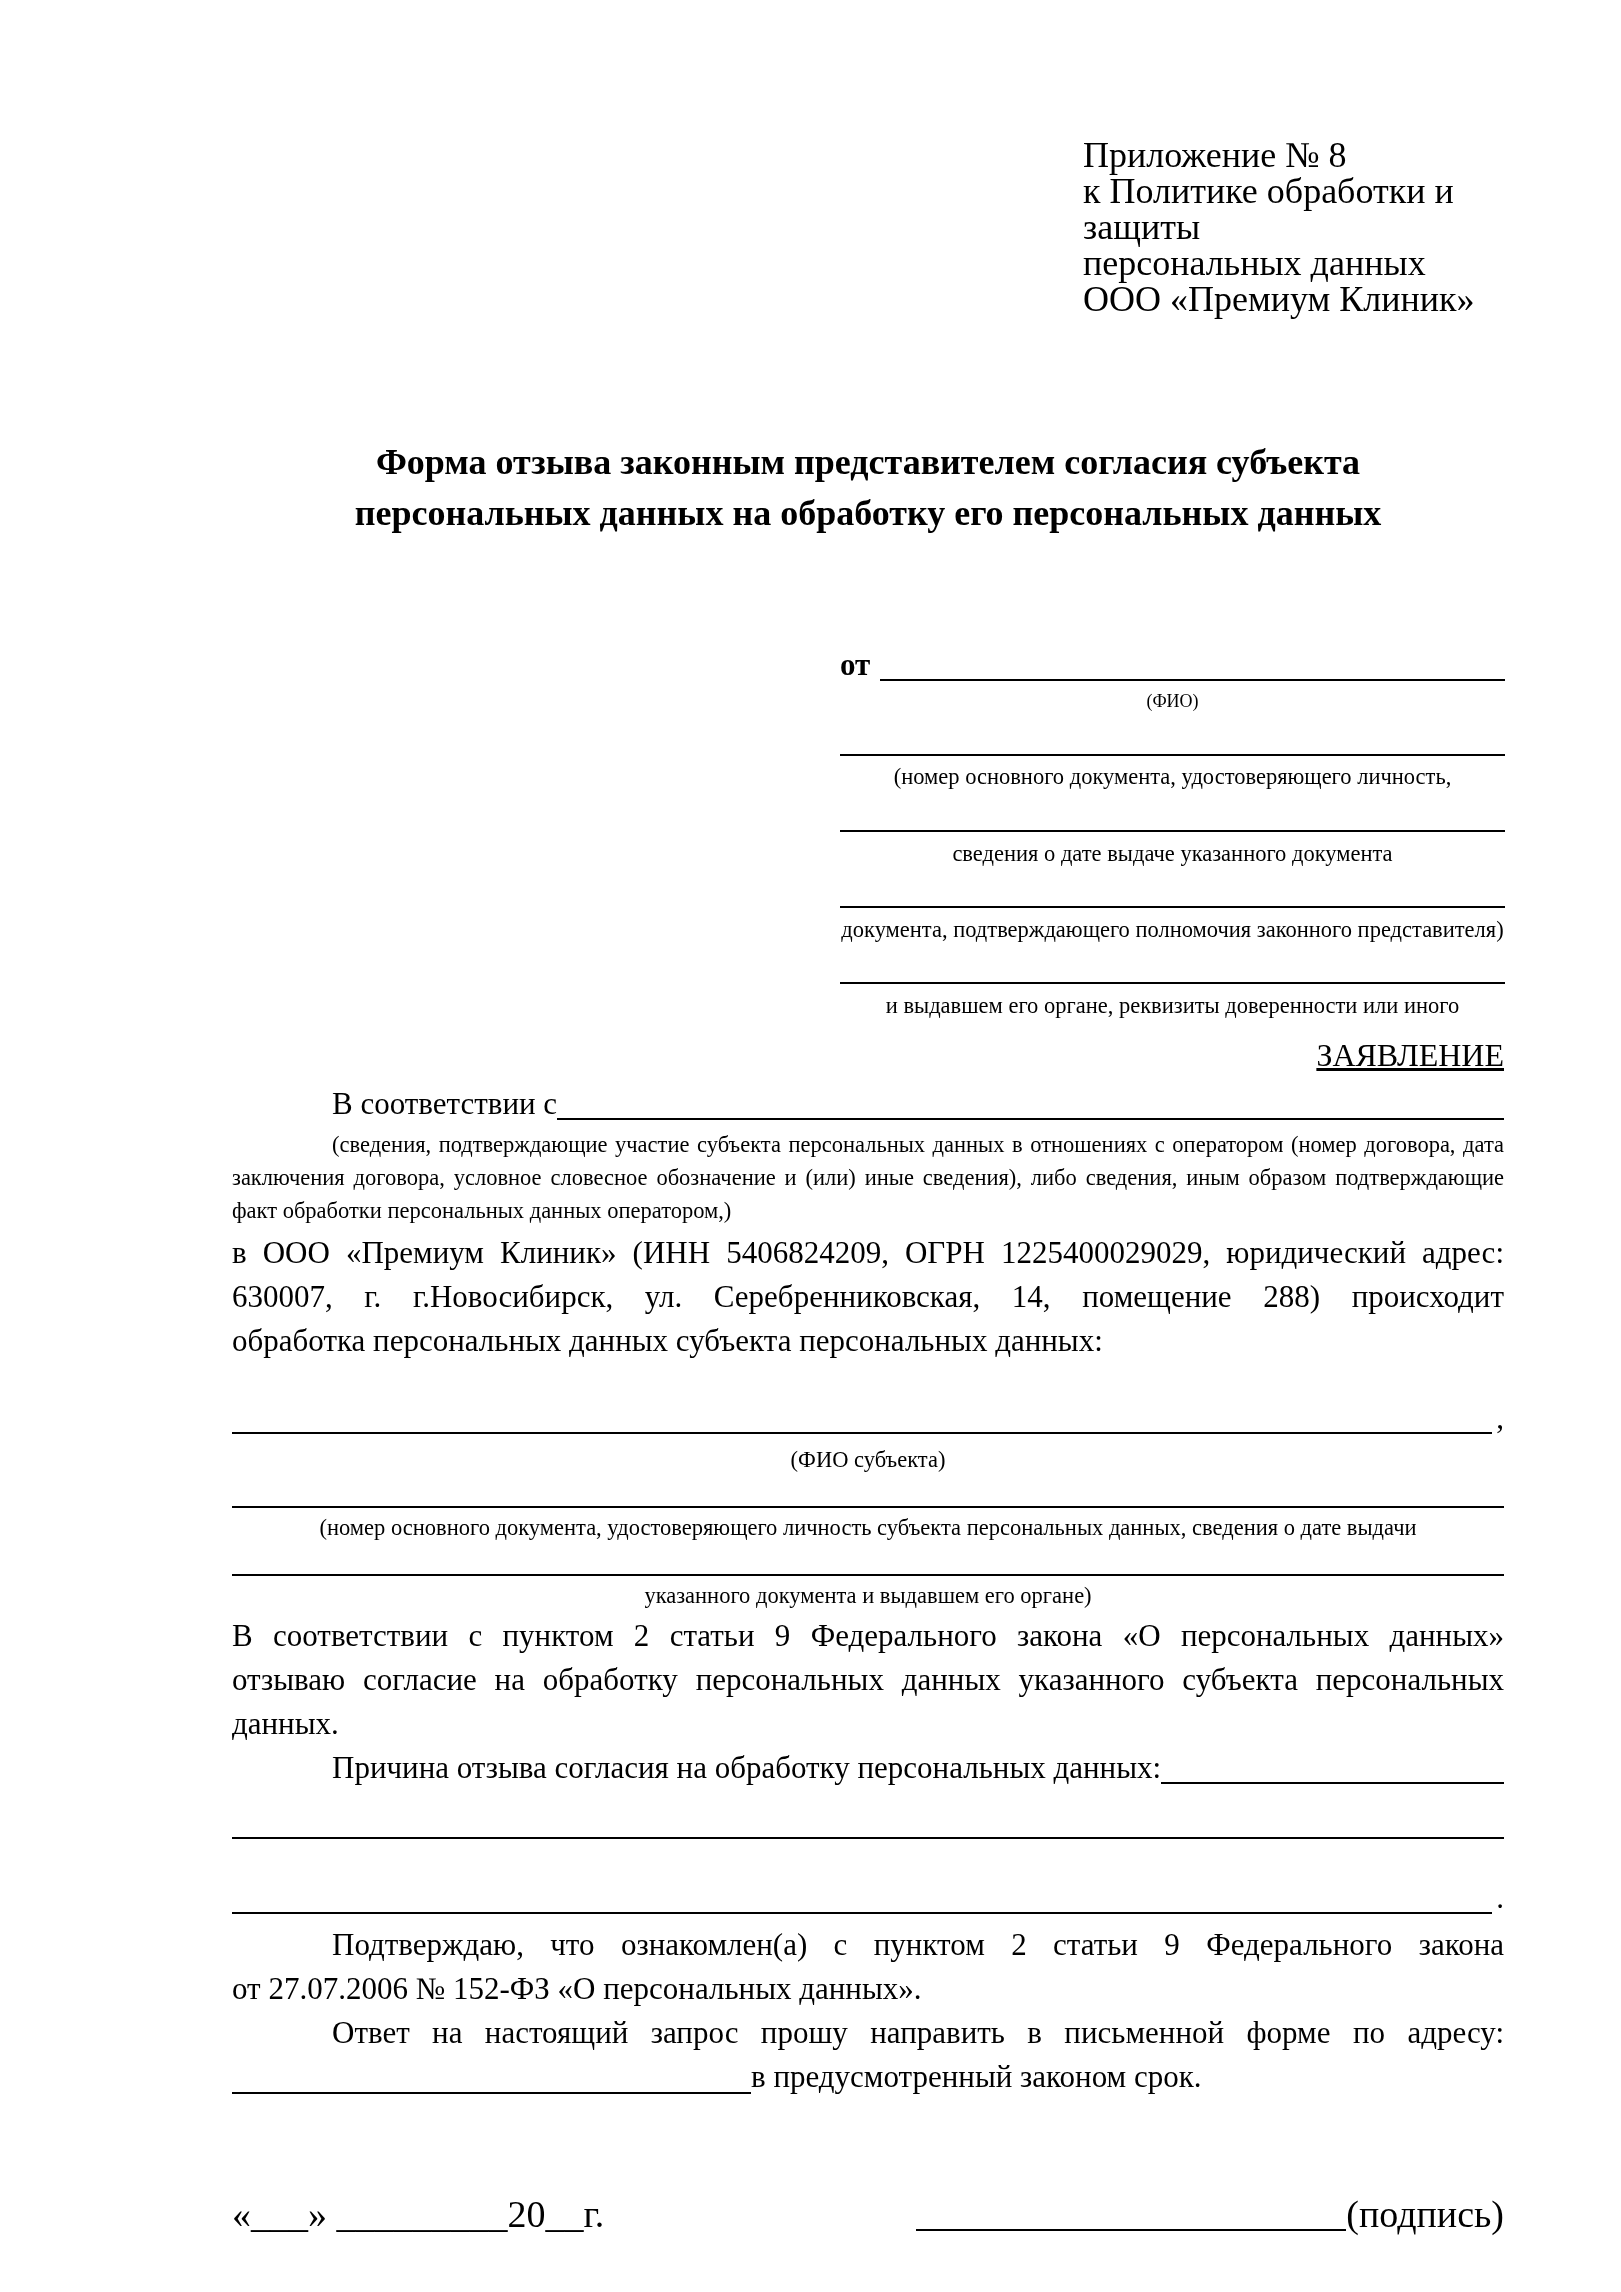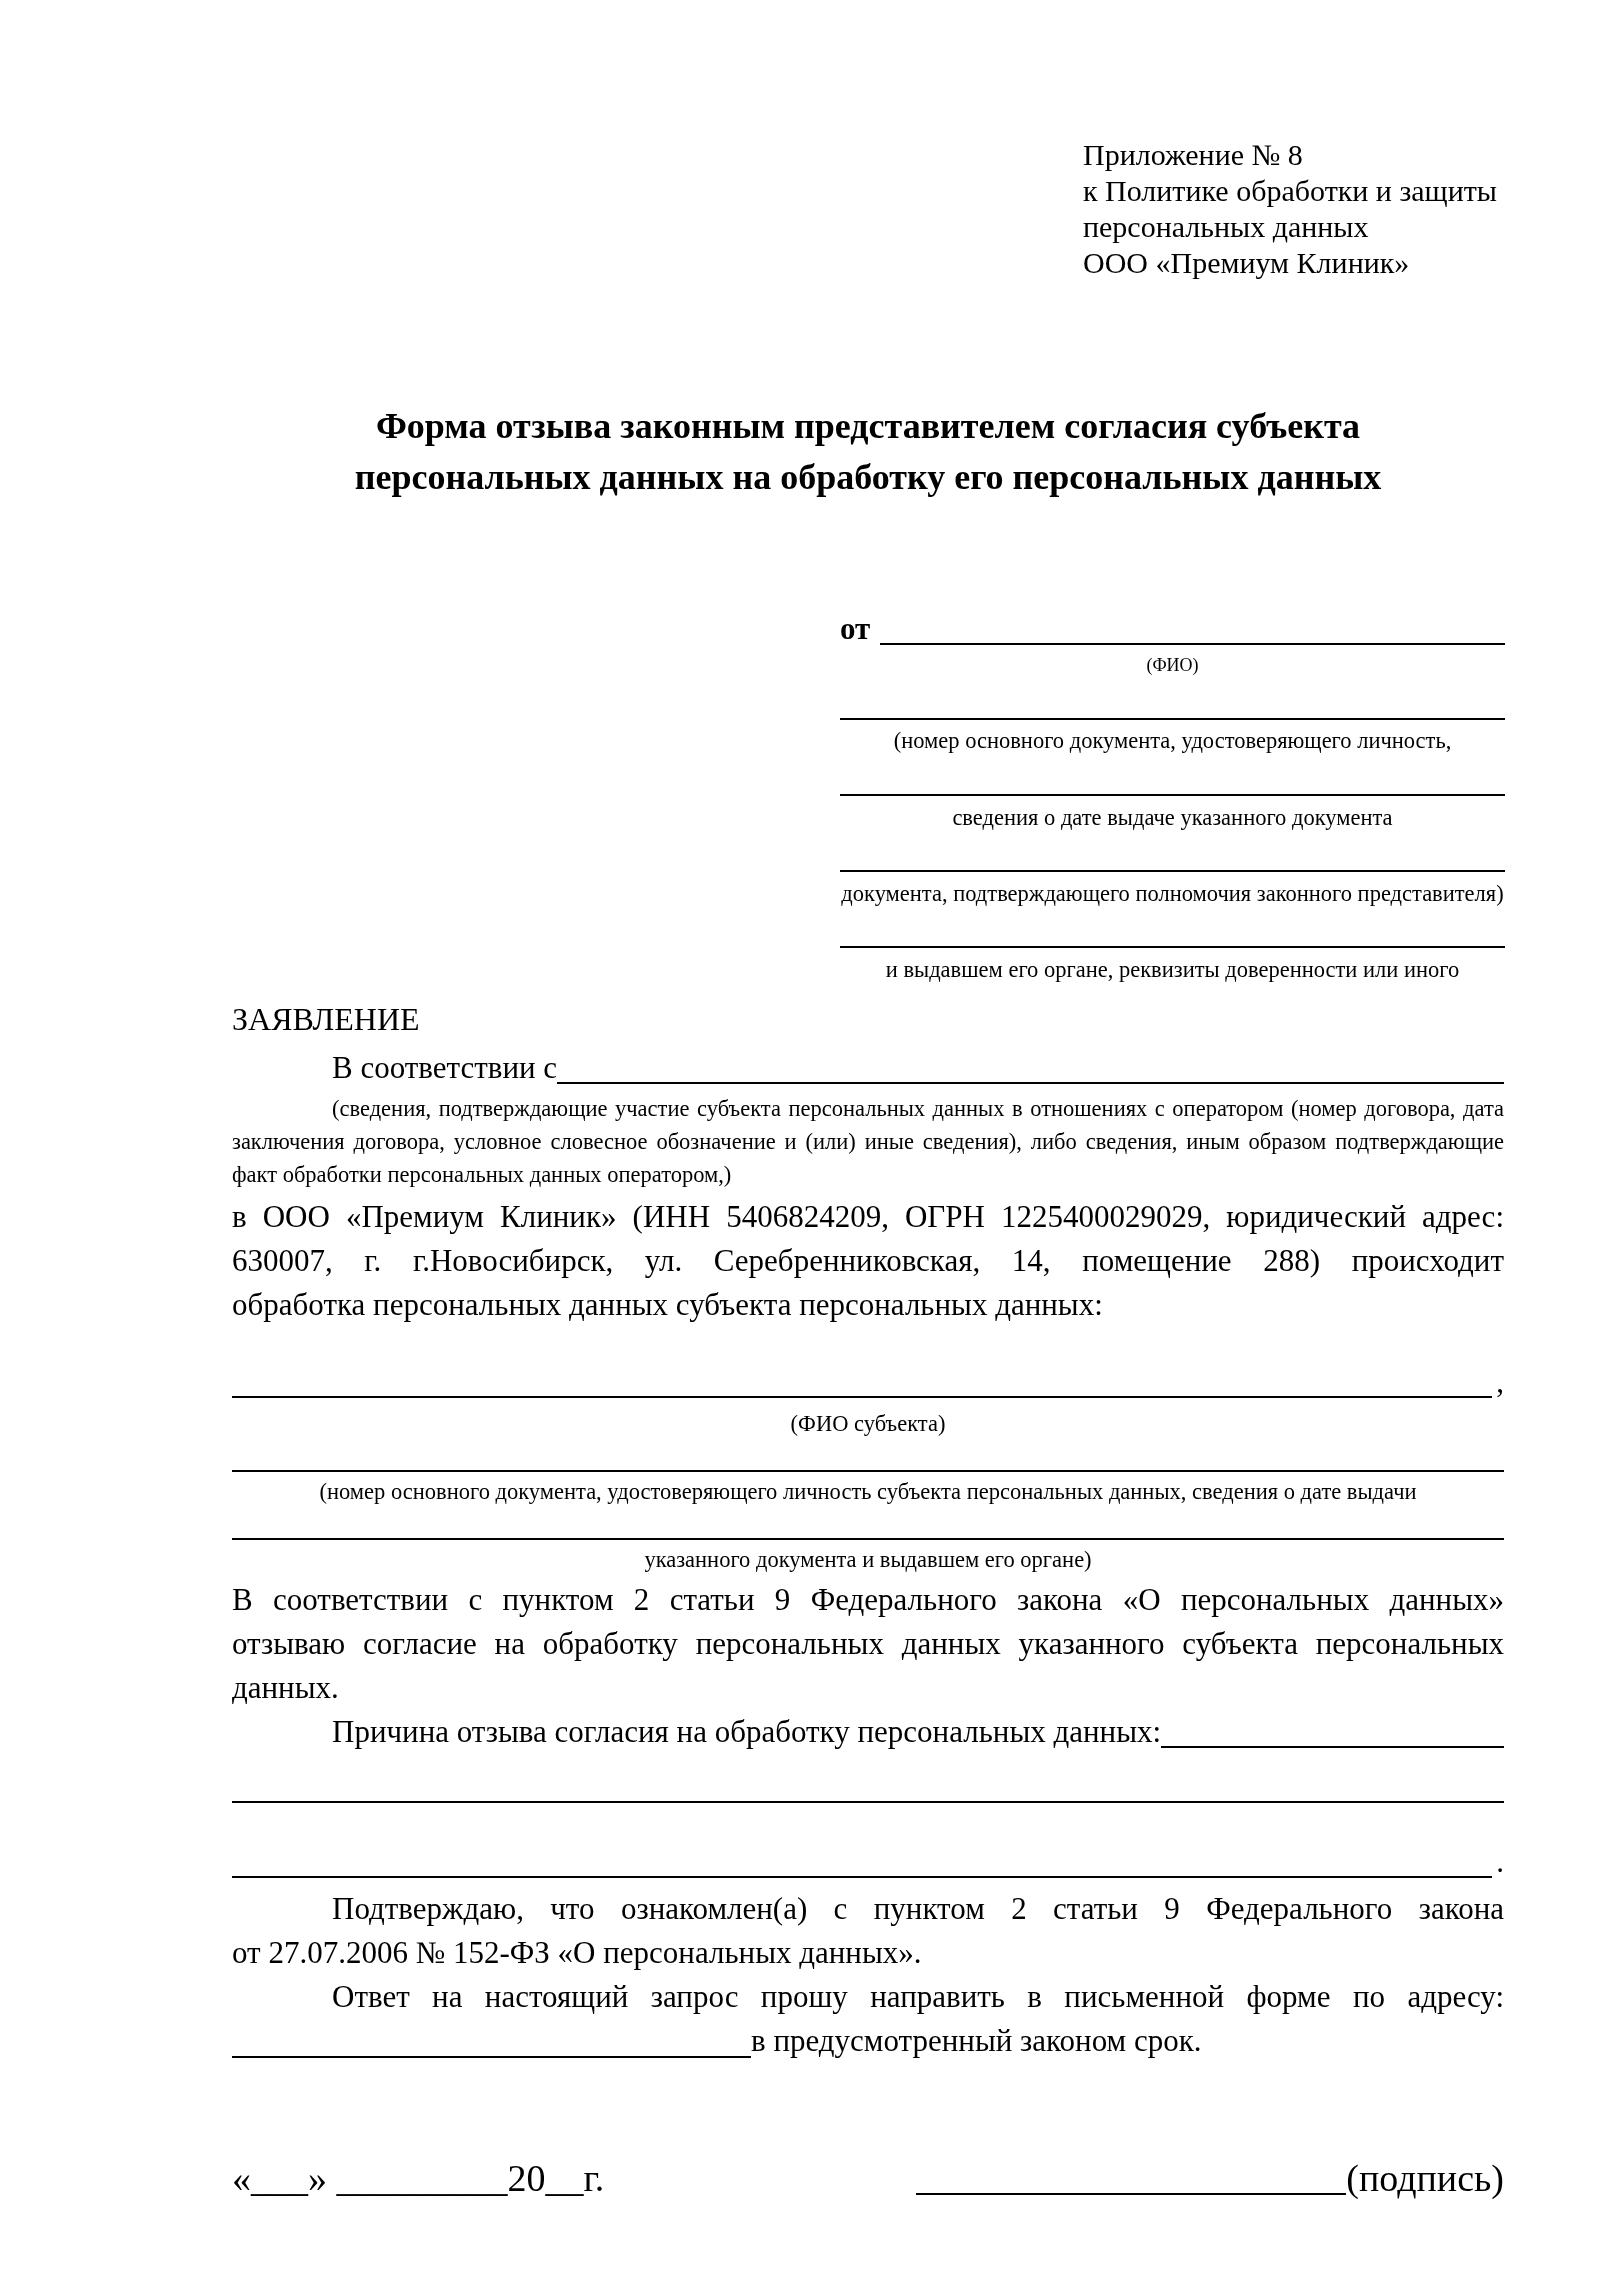--- a/index.html
+++ b/index.html
@@ -14,21 +14,21 @@
   }
   .content{
     position:absolute;
     left:232px;top:0;
     width:1272px;
   }
   
   .letterhead{
     margin-top:137px;
     margin-left:851px;
-    font-size:30px;
+    font-size:36px;
     line-height:36px;
     text-align:left;
   }
   
   .doc-title{
     margin:120px 0 0 0;
     font-size:36px;
     font-weight:bold;
     line-height:51px;
     text-align:center;
@@ -46,23 +46,24 @@
   .fill{flex:1 1 auto;border-bottom:2px solid #000;margin-bottom:5.9px;}
   .cap{
     font-size:18px;line-height:25.5px;text-align:center;margin-top:2px;
   }
   .addr-group{margin-top:39px;}
   .hr{border-bottom:2px solid #000;height:0;}
   .addr-group .cap{font-size:22.5px;line-height:27.4px;margin-top:7.8px;}
   
   .zayavlenie{
     margin-top:15.7px;
-    text-align:left;
+    text-align:right;
     font-size:32px;
     line-height:41px;
+    text-decoration:underline;
   }
   .body-text{font-size:31px;line-height:44px;}
   .row{display:flex;align-items:stretch;}
   .indent{padding-left:100px;}
   .nowrap{white-space:nowrap;}
   .note{
     margin-top:2px;
     font-size:22.5px;
     line-height:33px;
     text-align:justify;

